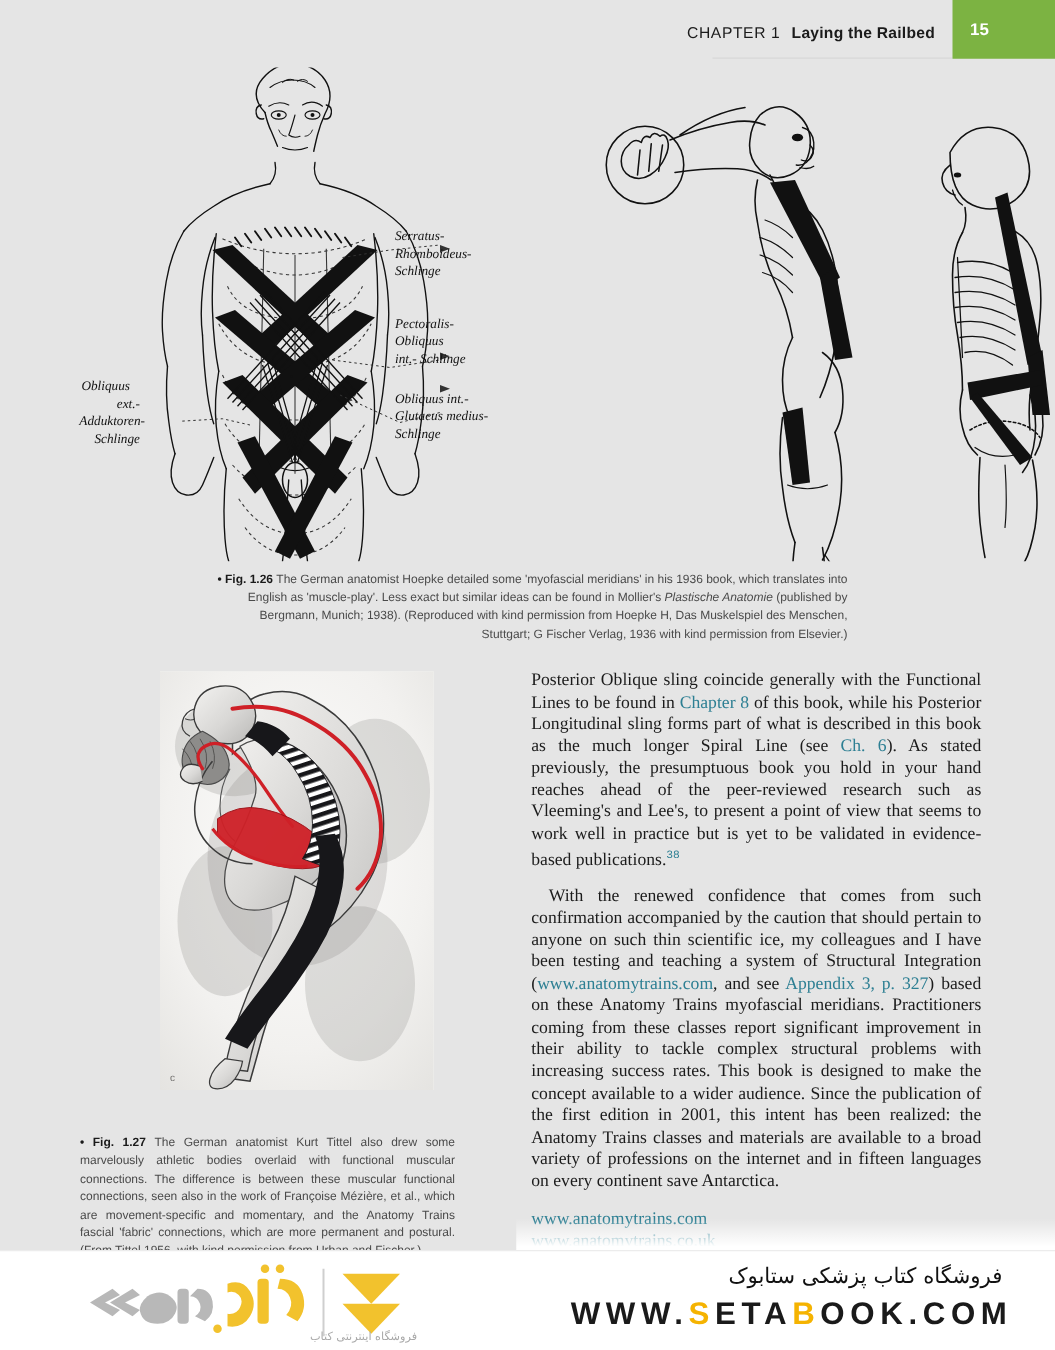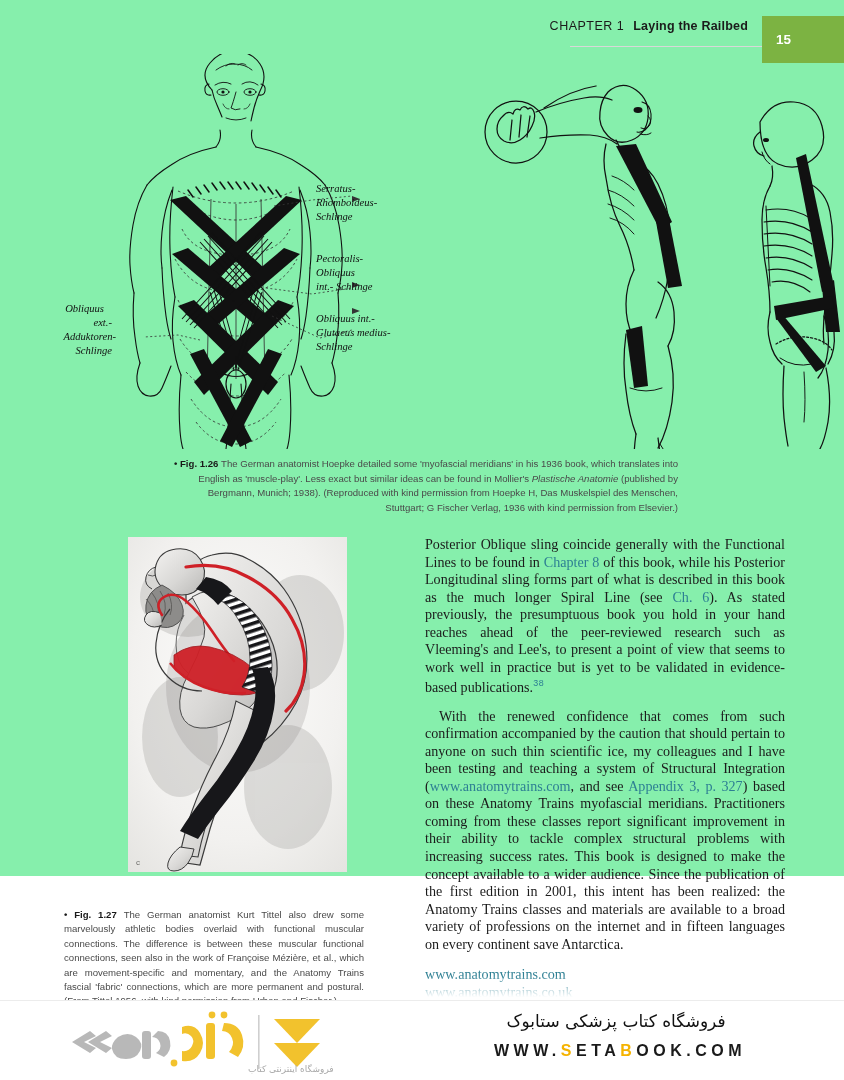--- a/index.html
+++ b/index.html
@@ -3,39 +3,39 @@
 <meta charset="utf-8">
 <style>
   html,body{margin:0;padding:0;}
   body{
     width:844px;height:1080px;
     background:#ffffff;
     font-family:"Liberation Serif", serif;
     overflow:hidden;
     position:relative;
   }
-  .page{position:relative;width:844px;height:876px;background:#86efac;}
+  .page{position:relative;width:844px;height:1080px;background:#e5e5e5;}
 
   
   .header{
     position:absolute;left:0;top:0;width:844px;height:47px;
   }
   .header-rule{
     position:absolute;left:570px;top:46px;width:192px;height:1px;background:#d8d8d8;
   }
   .header-text{
     position:absolute;right:96px;top:19px;
     font-family:"Liberation Sans", sans-serif;
     font-size:12.5px;color:#1b1b1b;white-space:nowrap;
     letter-spacing:.2px;
   }
   .header-text .chap{font-weight:400;letter-spacing:.5px;}
   .header-text .ttl{font-weight:700;margin-left:9px;}
   .page-num-box{
-    position:absolute;left:762px;top:16px;width:82px;height:47px;
+    position:absolute;left:762px;top:0;width:82px;height:47px;
     background:#7cb342;
   }
   .page-num{
     position:absolute;left:14px;top:16px;
     font-family:"Liberation Sans", sans-serif;
     font-size:13.5px;font-weight:700;color:#ffffff;
   }
 
   
   .fig126{position:absolute;left:60px;top:54px;width:780px;height:395px;}
@@ -102,26 +102,26 @@
   .banner-logo{
     position:absolute;left:62px;top:8px;width:300px;height:66px;
   }
   .banner-right{
     position:absolute;left:430px;top:6px;width:390px;height:70px;
     text-align:right;
   }
   .banner-fa{
     font-family:"DejaVu Sans", sans-serif;
     font-size:17px;color:#111;direction:rtl;
-    padding-right:18px;line-height:28px;text-align:center;
+    padding-right:18px;line-height:28px;
   }
   .banner-url{
     font-family:"Liberation Sans", sans-serif;
-    font-size:16px;font-weight:700;letter-spacing:4.5px;
-    color:#1a1a1a;padding-right:10px;line-height:32px;white-space:nowrap;text-align:center;
+    font-size:25px;font-weight:700;letter-spacing:4.5px;
+    color:#1a1a1a;padding-right:10px;line-height:32px;white-space:nowrap;
   }
   .banner-url .y{color:#f5b301;}
 </style>
 </head>
 <body>
 
 <div class="page">
 
   <div class="header">
     <div class="header-rule"></div>

